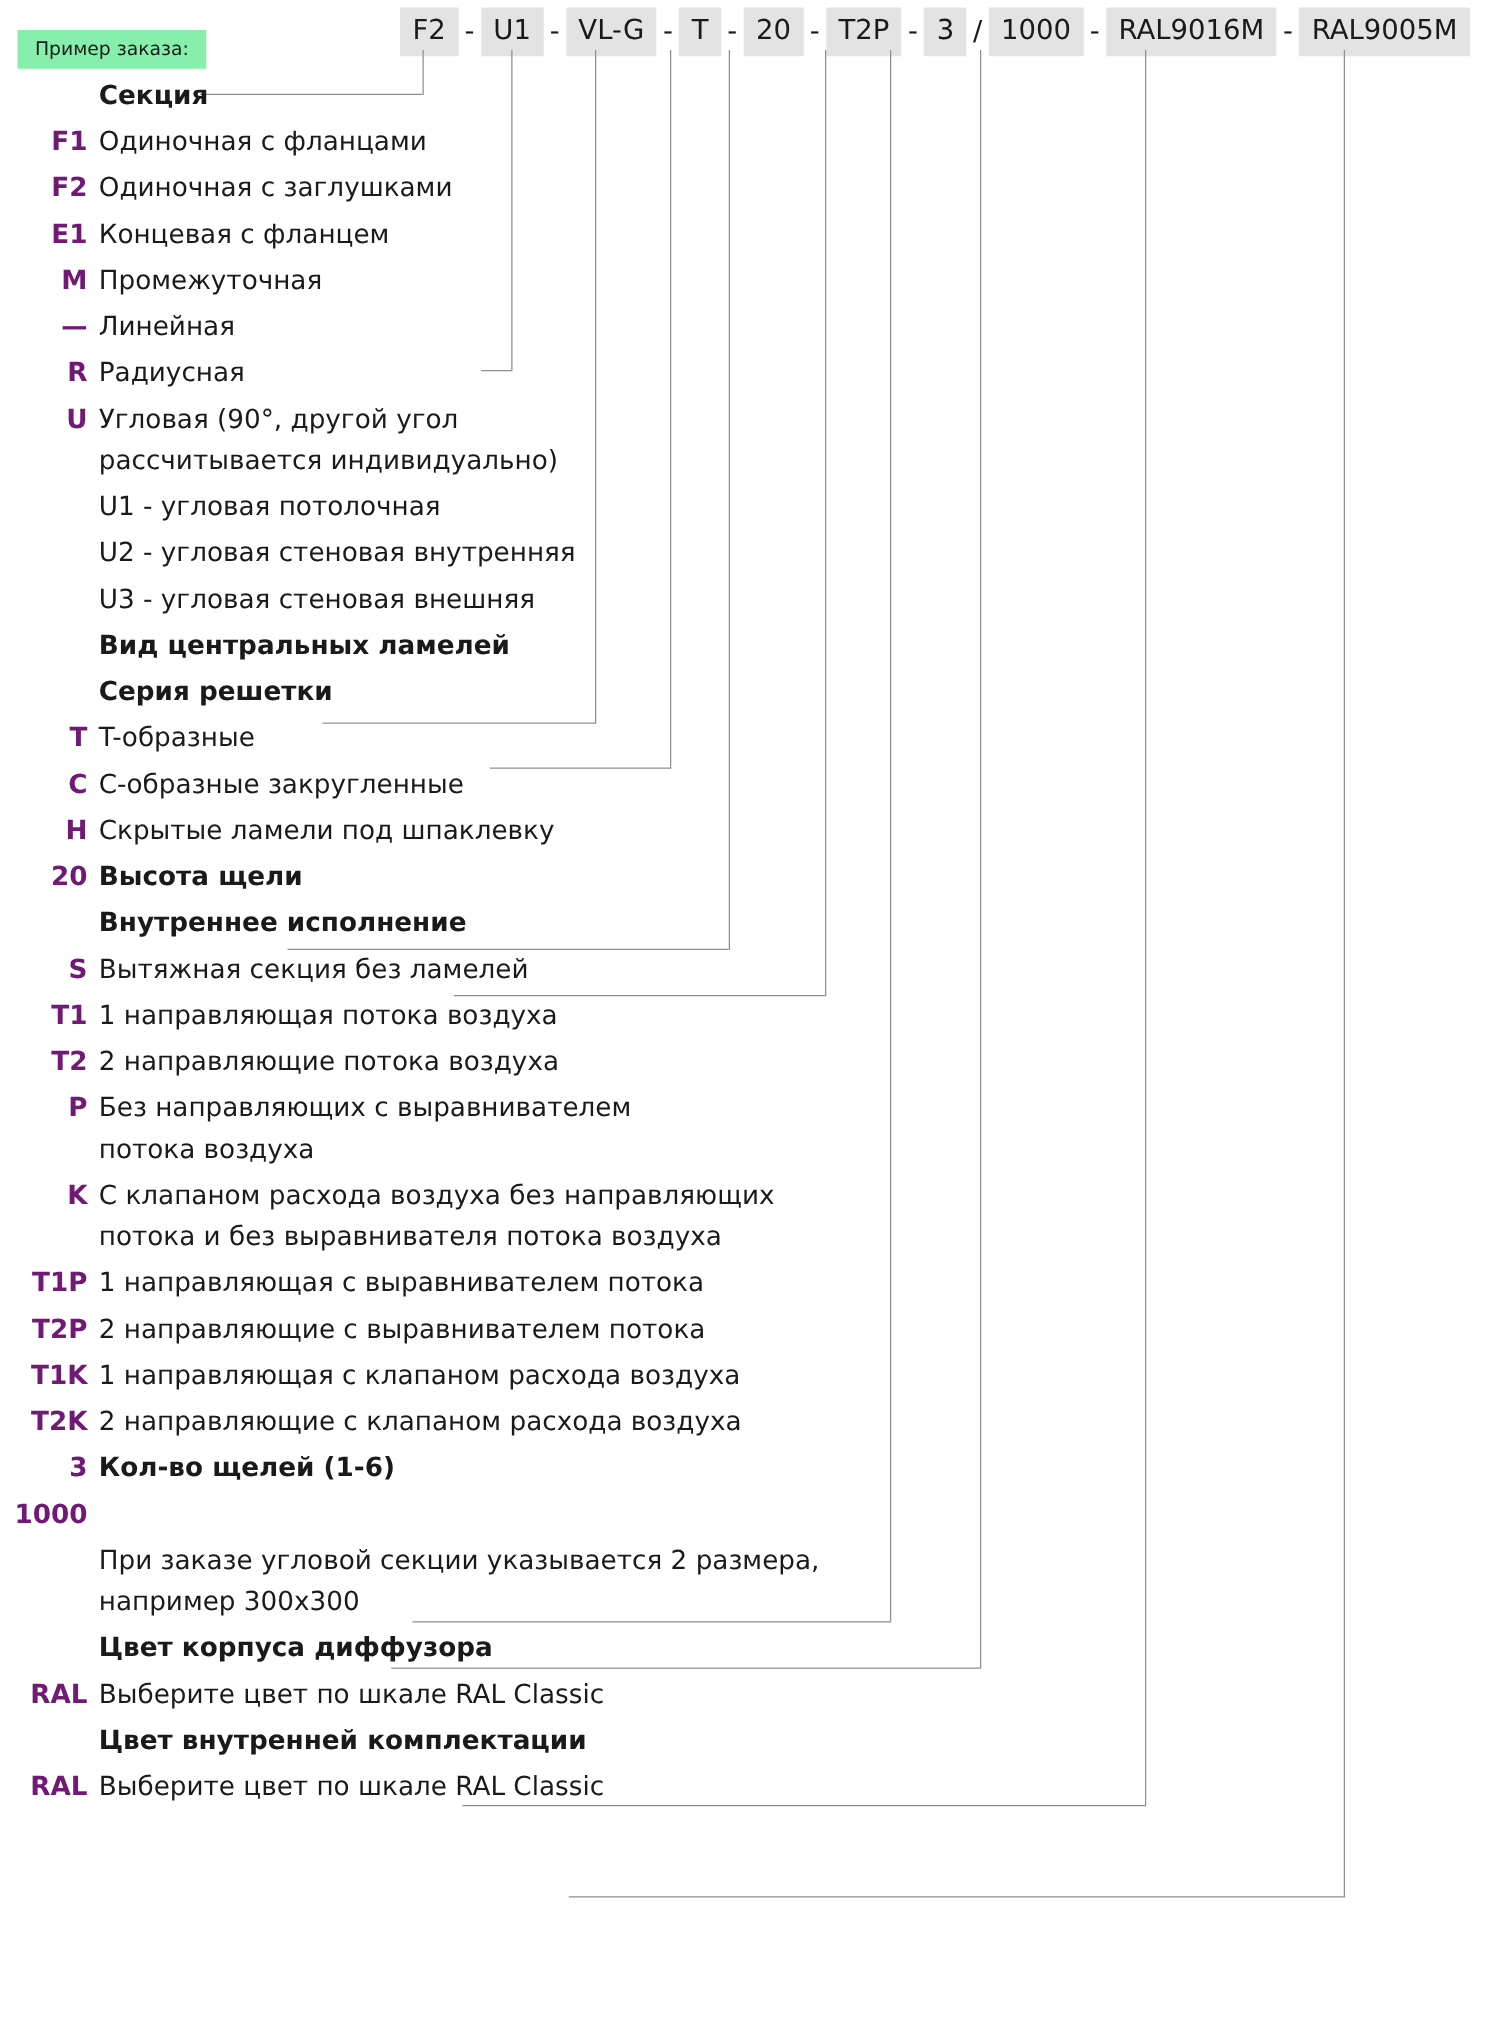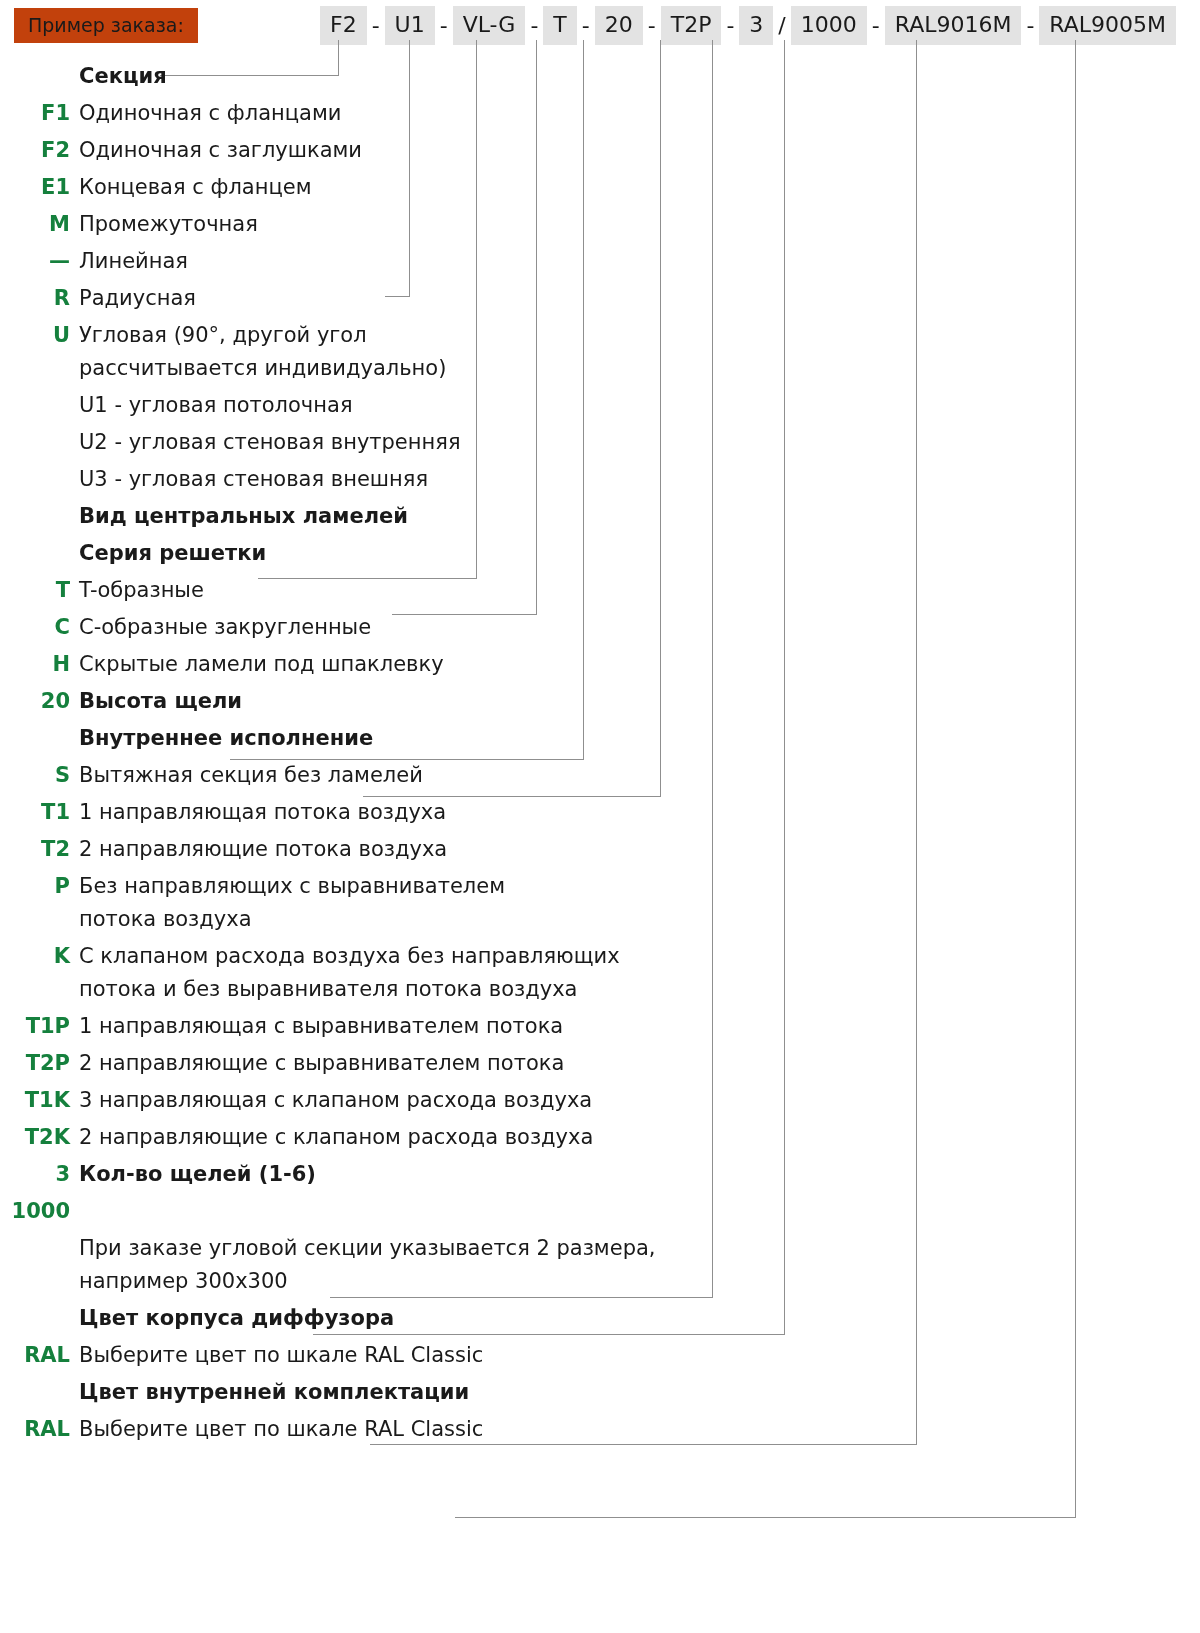--- a/index.html
+++ b/index.html
@@ -20,24 +20,24 @@
   .order-bar {
     position: absolute;
     top: 0;
     left: 0;
     width: 1200px;
     height: 48px;
   }
   .order-label {
     position: absolute;
     left: 14px;
-    top: 8px;
-    background: #c2410c;
+    top: 24px;
+    background: #86efac;
     padding: 6px 14px 7px 14px;
-    font-size: 19px;
+    font-size: 15px;
     color: #1a1a1a;
     white-space: nowrap;
   }
   .code-row {
     position: absolute;
     left: 320px;
     top: 6px;
     display: flex;
     align-items: center;
     font-size: 22px;
@@ -77,21 +77,21 @@
     min-height: 37px;
   }
   .key {
     width: 70px;
     min-width: 70px;
     text-align: right;
     padding-right: 9px;
     font-size: 21px;
     font-weight: bold;
     line-height: 37px;
-    color: #15803d;
+    color: #701a75;
   }
   .key.dash {
     font-size: 21px;
     letter-spacing: 0;
   }
   .desc {
     font-size: 21px;
     line-height: 37px;
     color: #1a1a1a;
     white-space: pre-line;
@@ -286,21 +286,21 @@
     <div class="desc">1 направляющая с выравнивателем потока</div>
   </div>
 
   <div class="row">
     <div class="key">T2P</div>
     <div class="desc">2 направляющие с выравнивателем потока</div>
   </div>
 
   <div class="row">
     <div class="key">T1K</div>
-    <div class="desc">3 направляющая с клапаном расхода воздуха</div>
+    <div class="desc">1 направляющая с клапаном расхода воздуха</div>
   </div>
 
   <div class="row">
     <div class="key">T2K</div>
     <div class="desc">2 направляющие с клапаном расхода воздуха</div>
   </div>
 
 
   <div class="row">
     <div class="key">3</div>

